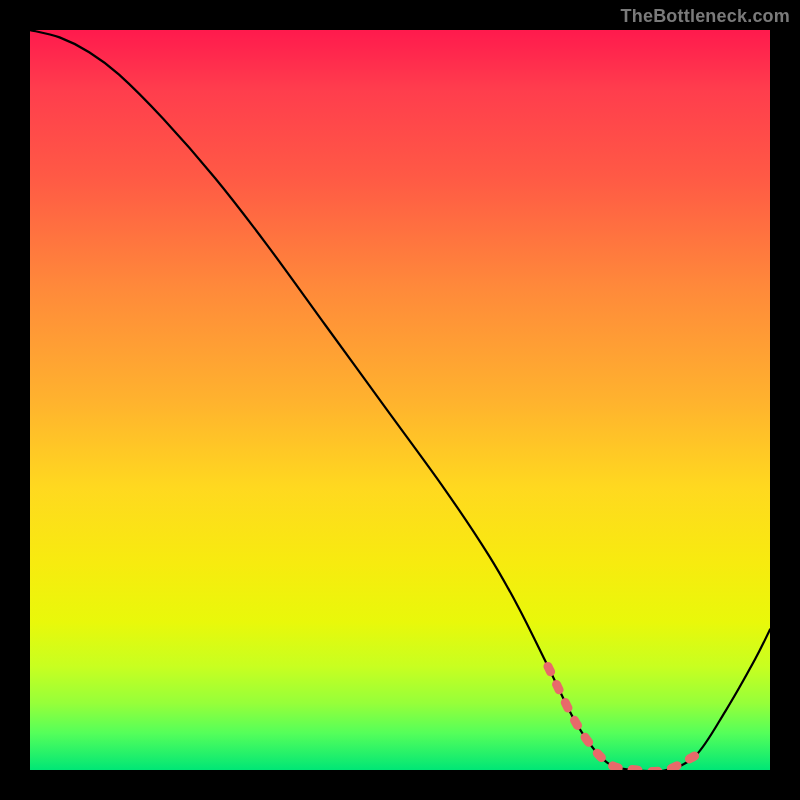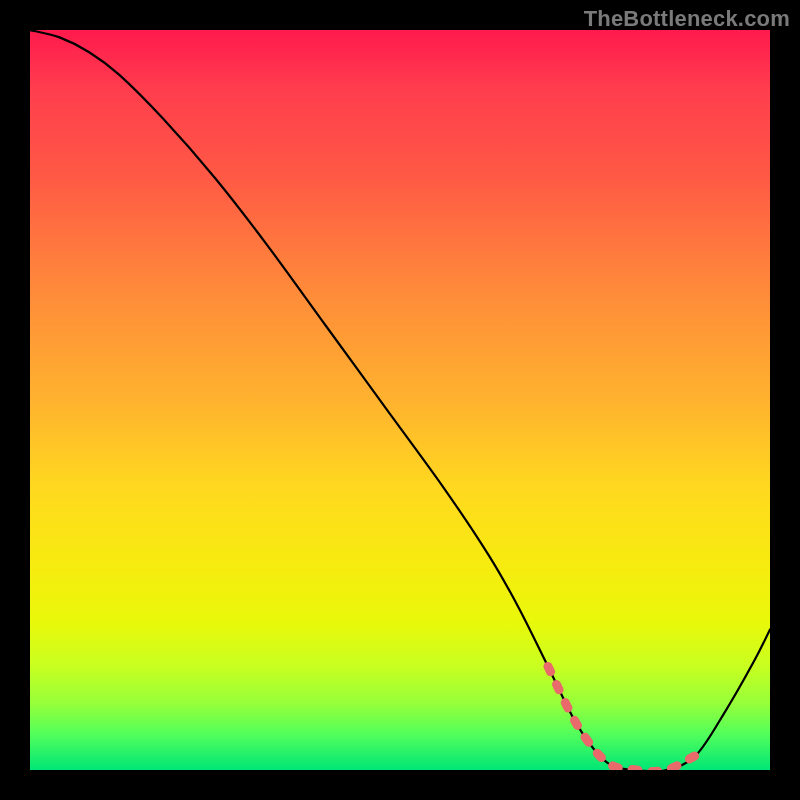--- a/index.html
+++ b/index.html
@@ -55,21 +55,21 @@
     stroke-width: 9;
     stroke-linecap: round;
     stroke-linejoin: round;
     stroke-dasharray: 6 14;
   }
   .watermark {
     position: absolute;
     top: 6px;
     right: 10px;
     font-family: Arial, Helvetica, sans-serif;
-    font-size: 22px;
+    font-size: 18px;
     font-weight: 600;
     color: #7a7a7a;
     letter-spacing: 0.2px;
   }
 </style>
 </head>
 <body>
 
 <div class="frame">
   <div class="plot-area">

